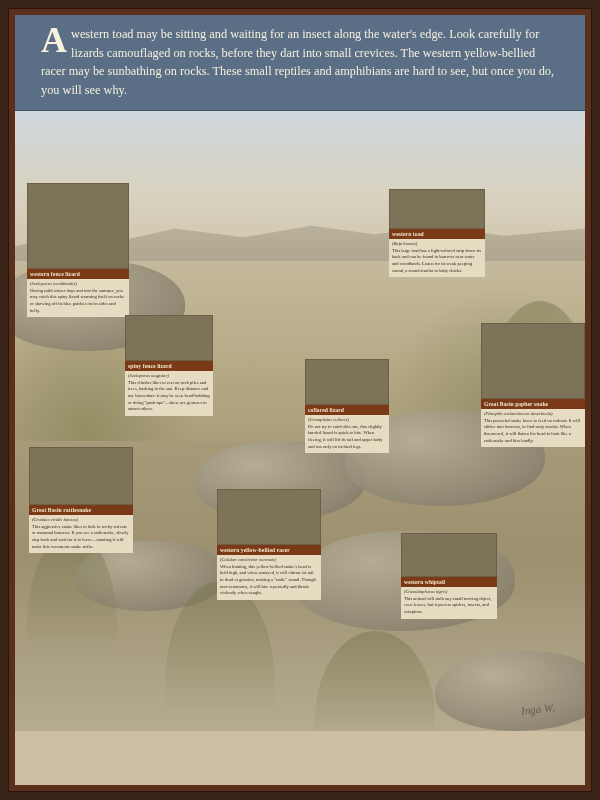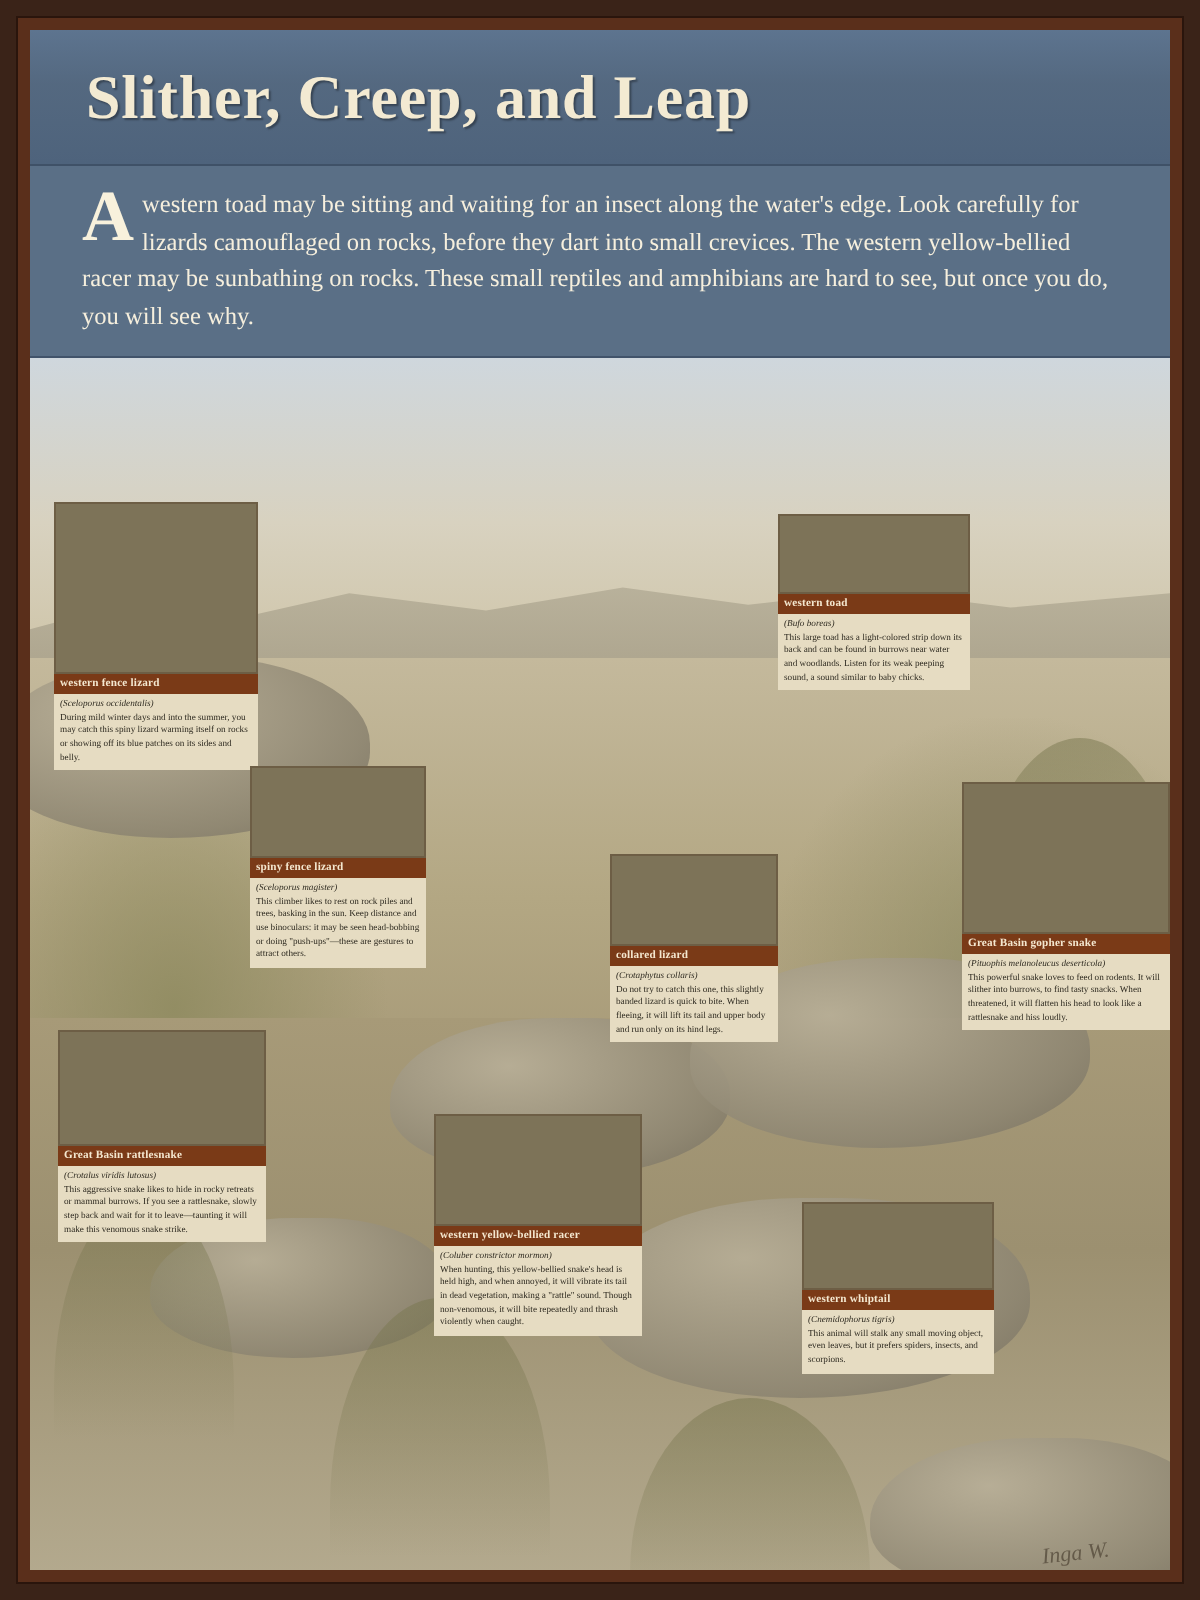--- a/index.html
+++ b/index.html
@@ -199,23 +199,20 @@
       radial-gradient(ellipse at 45% 55%, #b5a48a 0%, rgba(181,164,138,0) 60%),
       linear-gradient(170deg,#aaa08a 0%, #857c67 55%, #625b4a 100%);
   }
 </style>
 </head>
 <body>
 
 <div class="poster">
   <div class="poster-inner">
 
-    <div class="header-band">
-      <div class="poster-title">Slither, Creep, and Leap</div>
-    </div>
 
     <div class="intro-band">
       <div class="intro-text"><span class="dropcap">A</span><span> western toad may be sitting and waiting for an insect along the water's edge. Look carefully for lizards camouflaged on rocks, before they dart into small crevices. The western yellow-bellied racer may be sunbathing on rocks. These small reptiles and amphibians are hard to see, but once you do, you will see why.</span></div>
     </div>
 
     <div class="scene">
       <div class="sky"></div>
       <div class="ridge"></div>
       <div class="midground"></div>
       <div class="brush-left"></div>

